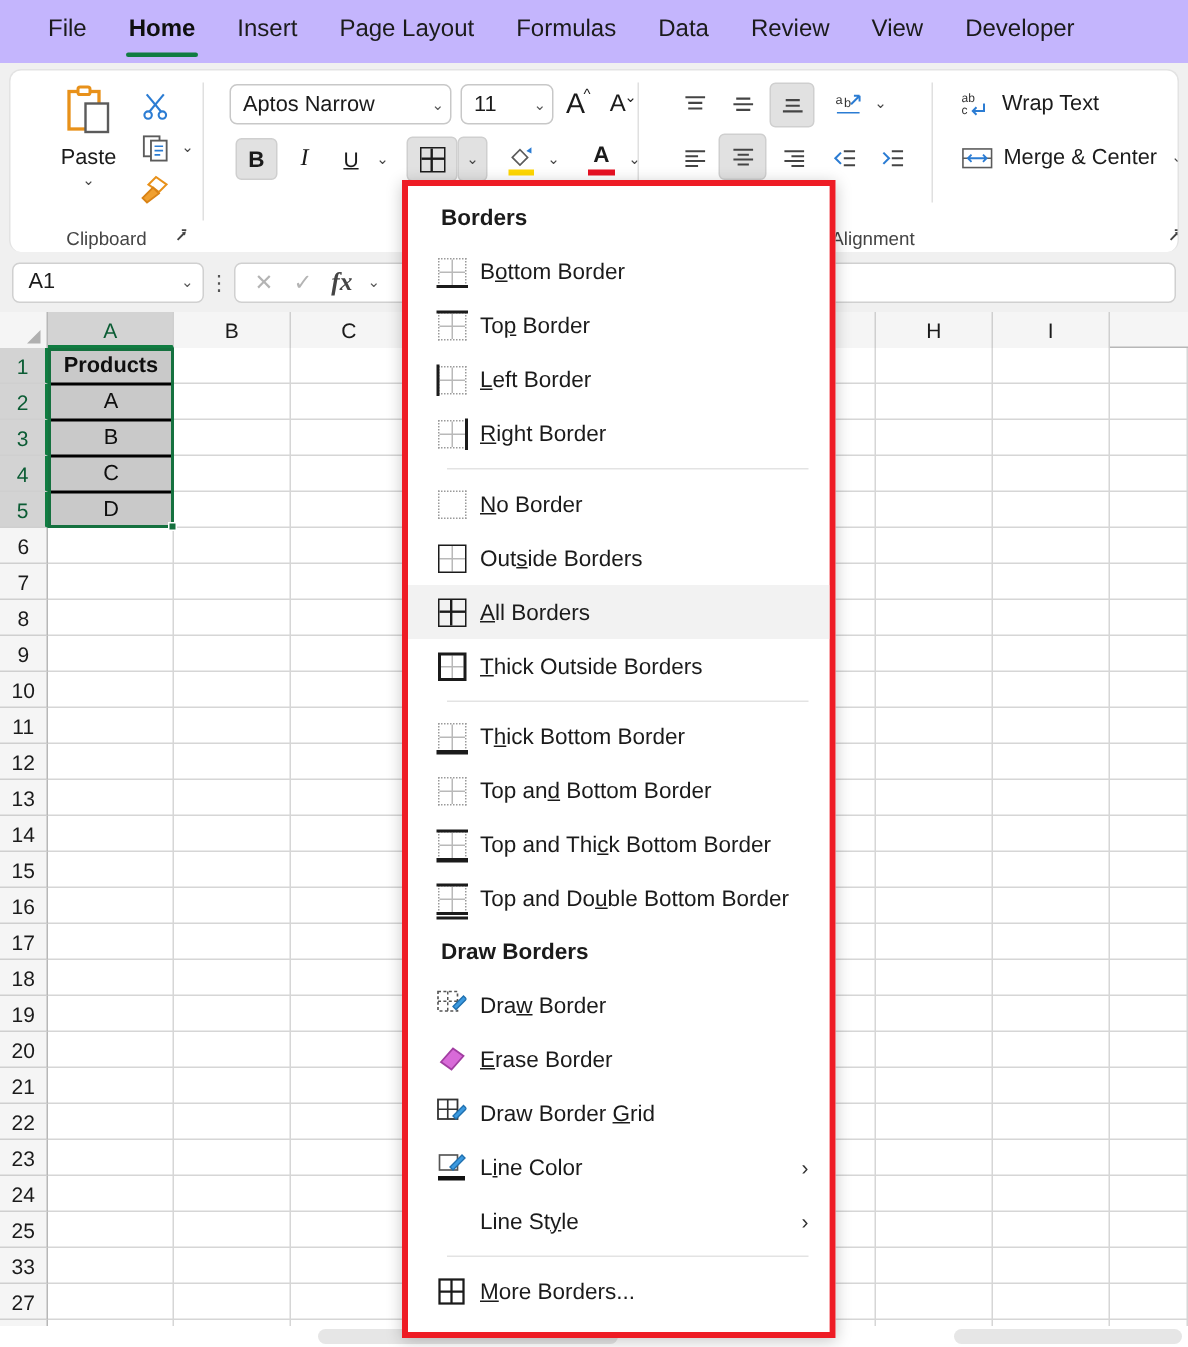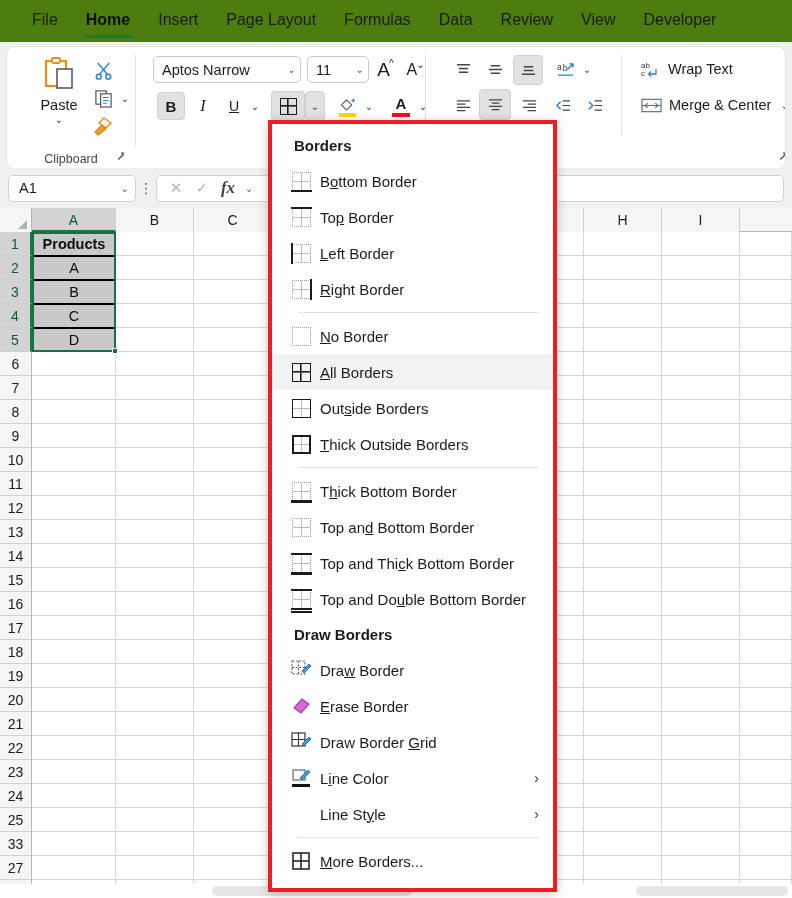--- a/index.html
+++ b/index.html
@@ -9,21 +9,21 @@
     overflow: hidden;
     background: #ffffff;
     font-family: "Liberation Sans", sans-serif;
     -webkit-font-smoothing: antialiased;
   }
   #app { position: relative; width: 792px; height: 898px; background: #f0f0f0; }
 
   
   .tabstrip {
     position: absolute; top: 0; left: 0; width: 792px; height: 42px;
-    background: #4d7c0f; display: flex; align-items: center; padding-left: 18px;
+    background: #c4b5fd; display: flex; align-items: center; padding-left: 18px;
   }
   .tab {
     position: relative; font-size: 16px; color: #1b1b1b;
     padding: 4px 14px 6px 14px; cursor: default; white-space: nowrap;
   }
   .tab.active { font-weight: bold; color: #0f0f0f; }
   .tab.active::after {
     content: ""; position: absolute; left: 12px; right: 12px; bottom: -3px;
     height: 3px; background: #107c41; border-radius: 2px;
   }
@@ -439,20 +439,21 @@
           <svg width="21" height="17" viewBox="0 0 22 17">
             <rect x="1" y="2" width="20" height="13" fill="#fff" stroke="#5b5b5b" stroke-width="1.1"></rect>
             <line x1="1" y1="8.5" x2="6" y2="8.5" stroke="#5b5b5b" stroke-width="1"></line>
             <line x1="16" y1="8.5" x2="21" y2="8.5" stroke="#5b5b5b" stroke-width="1"></line>
             <path d="M5 8.5 L17 8.5 M7 6 L4.5 8.5 L7 11 M15 6 L17.5 8.5 L15 11" stroke="#2b7cd3" stroke-width="1.3" fill="none"></path>
           </svg>
           <span class="align-lbl" style="margin-left:7px;">Merge &amp; Center</span>
         </div>
         <div class="chev-btn" style="left:352px;top:45px;">⌄</div>
 
+        <div class="group-label" style="left:-30px;width:374px;">Alignment</div>
         <div class="dlg-launcher" style="right:8px;">⭷</div>
       </div>
 
     </div>
   </div>
 
   <div class="fbar">
     <div class="namebox">
       <span class="nb-val">A1</span>
       <span class="combo-chev">⌄</span>
@@ -852,35 +853,35 @@
           </div>
           <div class="mdiv"></div>
           <div class="mi">
             <span class="mi-ico">
               <span class="bico none">
                 <span class="bx"></span>
               </span>
             </span>
             <span class="mi-lbl"><u>N</u>o Border</span>
           </div>
+          <div class="mi">
+            <span class="mi-ico">
+              <span class="bico outside">
+                <span class="bx"></span>
+              </span>
+            </span>
+            <span class="mi-lbl">Out<u>s</u>ide Borders</span>
+          </div>
           <div class="mi hl">
             <span class="mi-ico">
               <span class="bico allb">
                 <span class="bx"></span>
               </span>
             </span>
             <span class="mi-lbl"><u>A</u>ll Borders</span>
-          </div>
-          <div class="mi">
-            <span class="mi-ico">
-              <span class="bico outside">
-                <span class="bx"></span>
-              </span>
-            </span>
-            <span class="mi-lbl">Out<u>s</u>ide Borders</span>
           </div>
           <div class="mi">
             <span class="mi-ico">
               <span class="bico thickout">
                 <span class="bx"></span>
               </span>
             </span>
             <span class="mi-lbl"><u>T</u>hick Outside Borders</span>
           </div>
           <div class="mdiv"></div>

